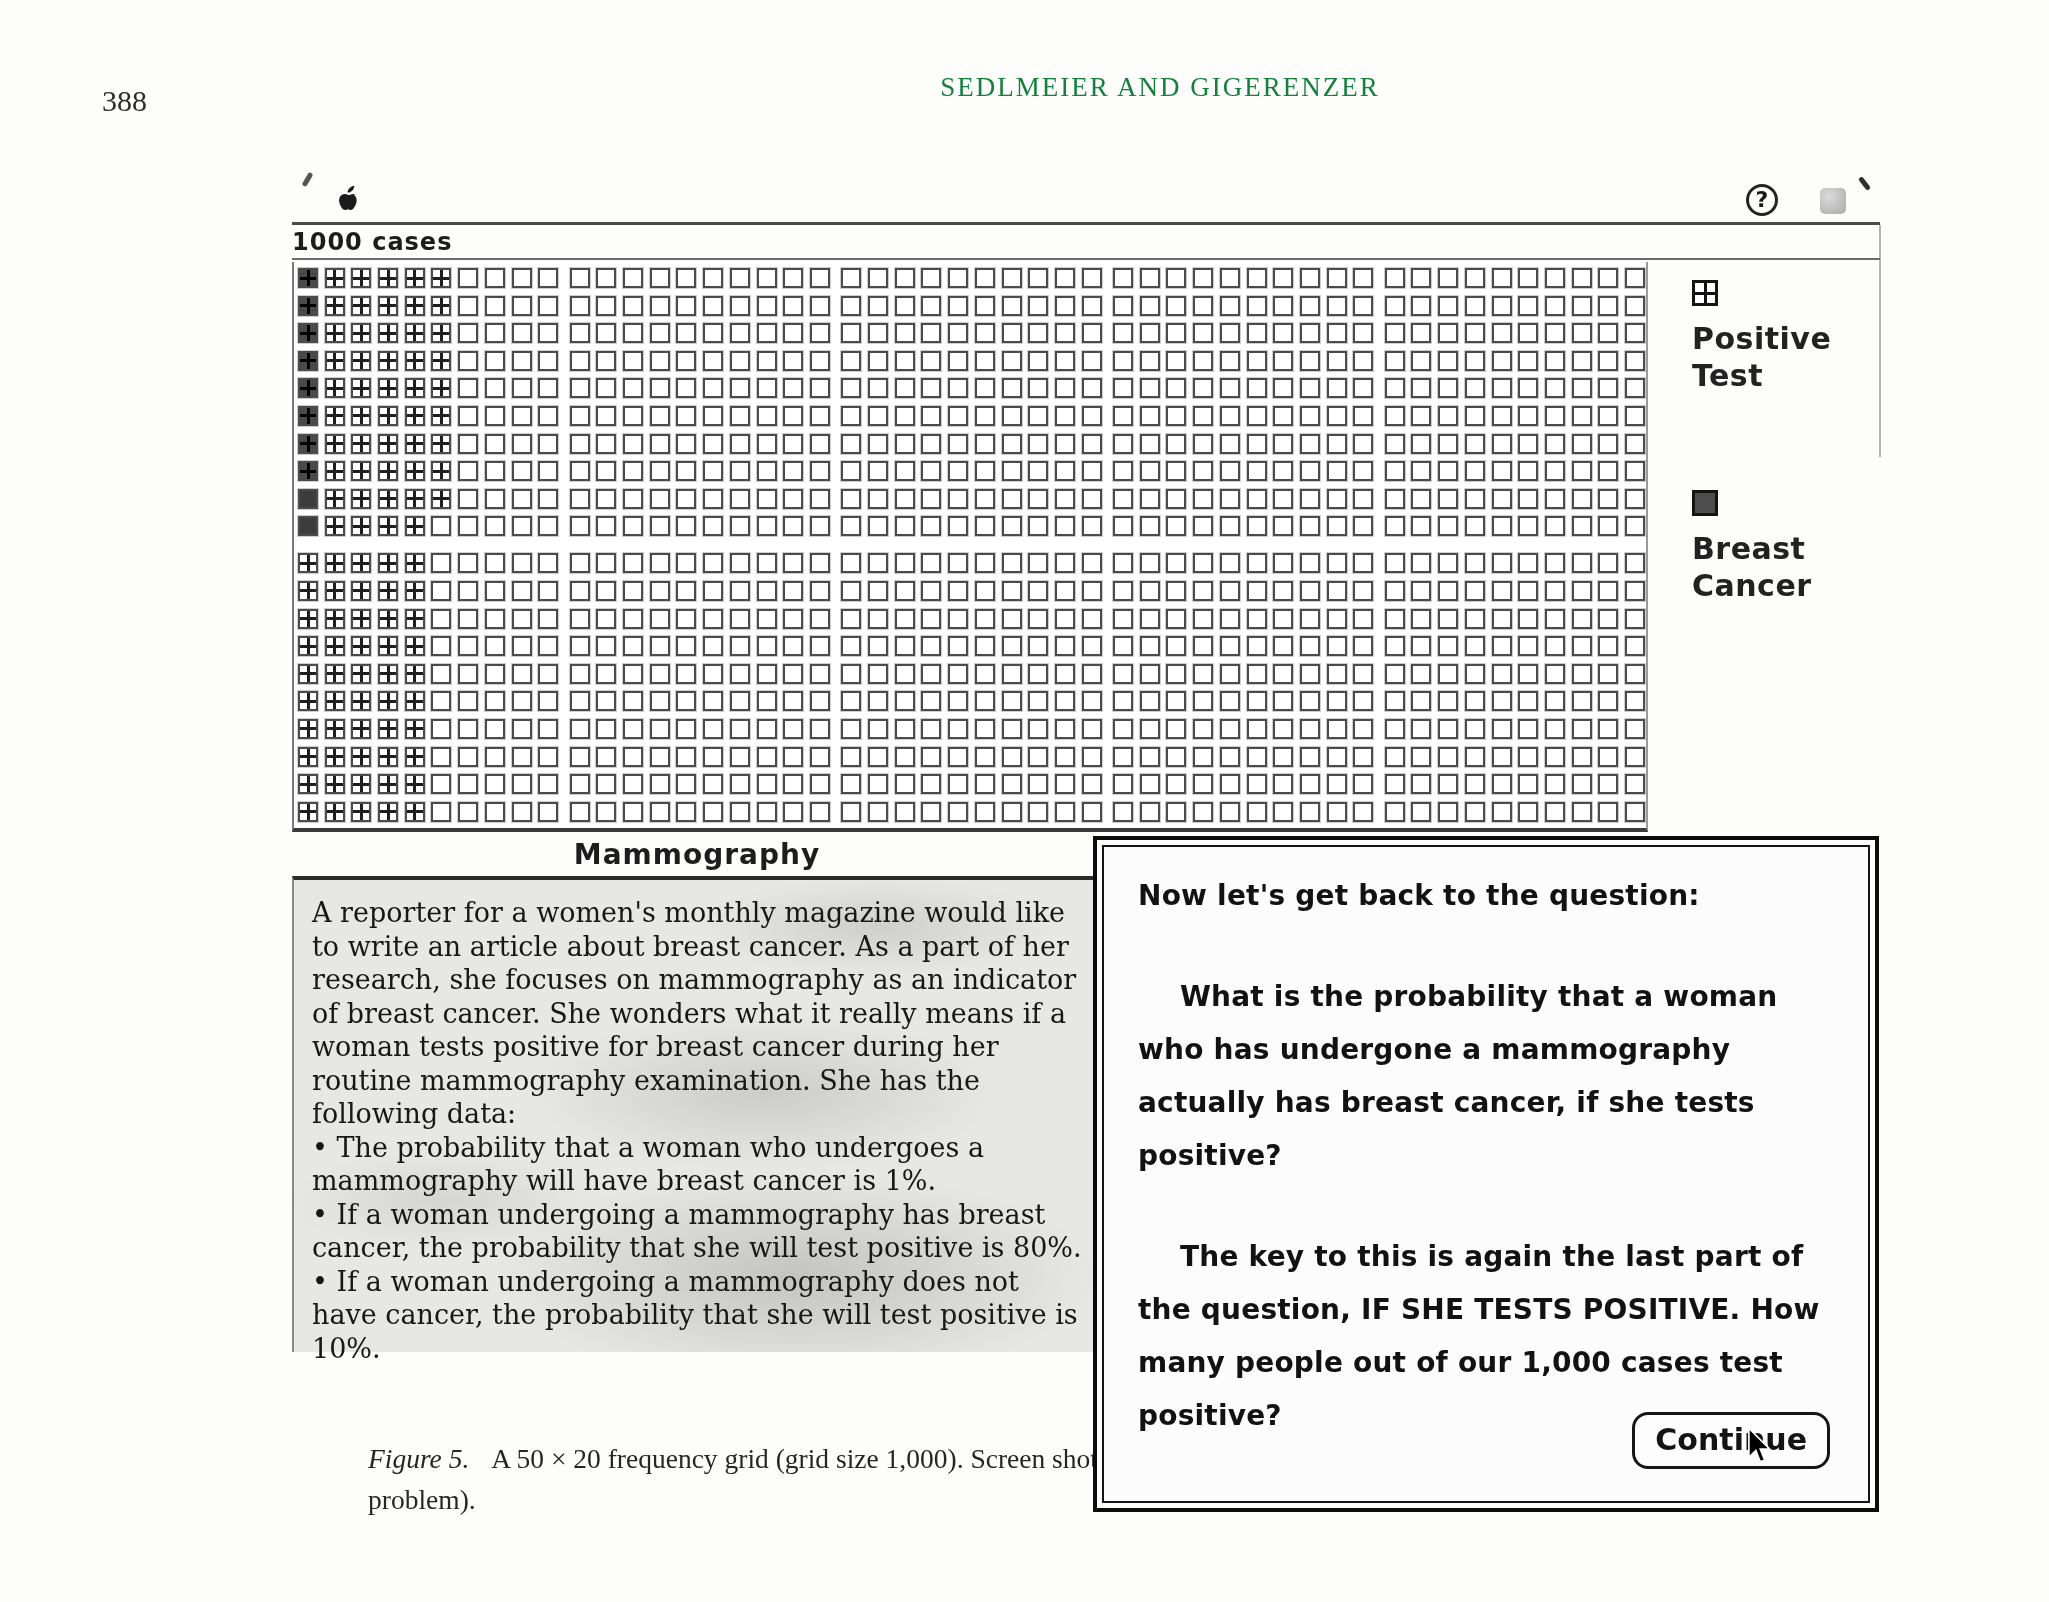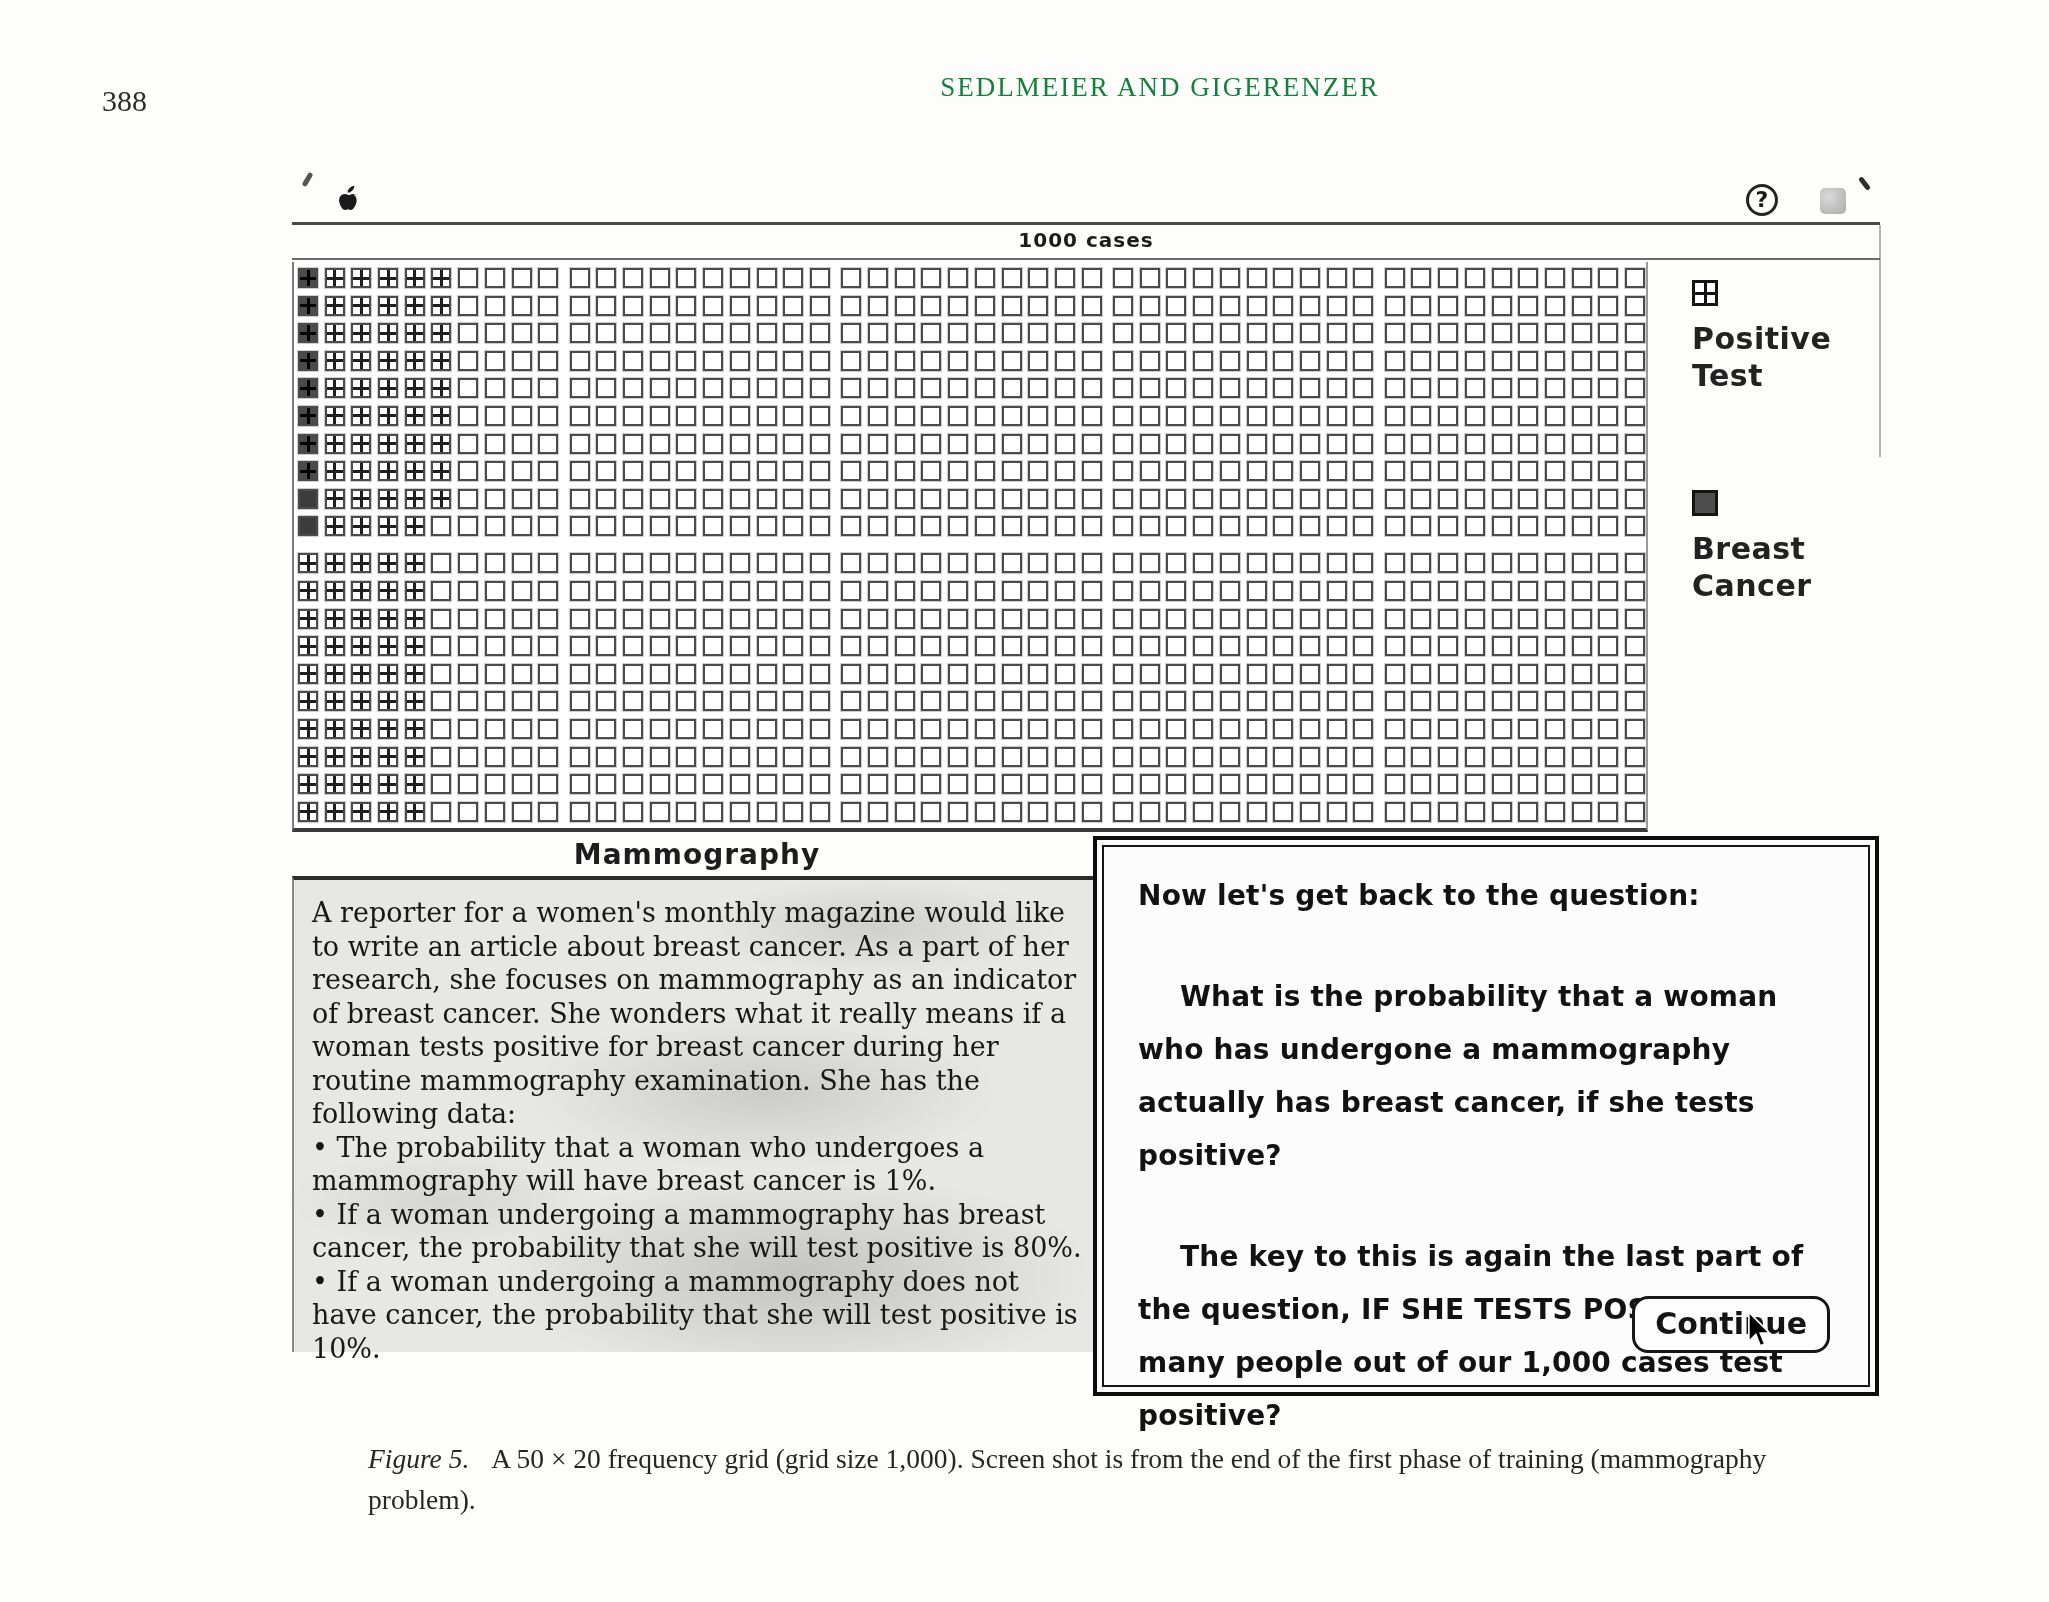--- a/index.html
+++ b/index.html
@@ -19,22 +19,22 @@
   .mark{position:absolute;width:5px;height:15px;background:#2e2e2e;border-radius:3px;}
   .mark-l{left:305px;top:172px;transform:rotate(30deg);background:#555;}
   .mark-r{left:1862px;top:176px;transform:rotate(-38deg);}
   .apple{position:absolute;left:334px;top:182px;width:28px;height:32px;}
   .help{position:absolute;left:1746px;top:184px;width:32px;height:32px;border:3px solid #232323;
         border-radius:50%;box-sizing:border-box;text-align:center;line-height:26px;
         font-weight:bold;font-size:22px;color:#191919;}
   .appicon{position:absolute;left:1820px;top:188px;width:26px;height:26px;border-radius:5px;
            background:radial-gradient(circle at 35% 35%, #cfcfcf, #8f8f8f);opacity:.75;}
 
-  .grid-title{position:absolute;left:292px;top:228px;width:1588px;text-align:center;
-              font-weight:bold;font-size:20px;letter-spacing:1px;color:#1c1c1c;}
+  .grid-title{position:absolute;left:292px;top:228px;width:1588px;
+              font-weight:bold;font-size:24px;letter-spacing:1px;color:#1c1c1c;}
   .grid-rule{position:absolute;left:292px;top:258px;width:1588px;height:2px;background:#6b6b6b;}
 
   
   .grid{position:absolute;left:292px;top:262px;width:1356px;height:570px;box-sizing:border-box;
         padding:6px 0 0 4px;background:#fff;
         border-left:2px solid #7a7a7a;border-right:2px solid #9a9a9a;border-bottom:4px solid #3a3a3a;}
   .grow{display:flex;margin-bottom:7.6px;}
   .grow.mid{margin-bottom:17px;}
   .cell{width:20px;height:20px;box-sizing:border-box;border:2px solid #4b4b4b;background:#fff;
         margin-right:6.7px;box-shadow:0 0 0 1px rgba(125,125,125,.38);flex:none;}
@@ -66,21 +66,21 @@
          padding:16px 14px 0 18px;z-index:1;
          background:
            radial-gradient(ellipse 260px 70px at 72% 10%, rgba(120,120,120,.22), transparent 70%),
            radial-gradient(ellipse 340px 110px at 58% 45%, rgba(125,125,125,.26), transparent 70%),
            radial-gradient(ellipse 430px 150px at 62% 84%, rgba(112,112,112,.30), transparent 70%),
            radial-gradient(ellipse 220px 70px at 18% 68%, rgba(130,130,130,.18), transparent 70%),
            #e7e7e6;}
   .panel p{margin:0;font-family:"DejaVu Serif",serif;font-size:27px;line-height:33.5px;color:#171717;}
 
   
-  .dialog{position:absolute;left:1093px;top:836px;width:786px;height:560px;box-sizing:border-box;
+  .dialog{position:absolute;left:1093px;top:836px;width:786px;height:676px;box-sizing:border-box;
           border:4px solid #0c0c0c;background:#fcfcfc;z-index:5;}
   .dialog-inner{position:absolute;inset:5px;border:2px solid #141414;padding:22px 34px 0 34px;}
   .dialog-inner p{margin:0 0 48px 0;font-weight:bold;font-size:28px;line-height:53px;
                   letter-spacing:.2px;color:#121212;}
   .dialog-inner p.indent{text-indent:42px;}
   .continue{position:absolute;right:38px;bottom:32px;font-family:"DejaVu Sans",sans-serif;
             font-weight:bold;font-size:30px;color:#141414;background:#fdfdfd;
             border:3px solid #161616;border-radius:16px;padding:7px 20px 9px 20px;}
   .cursor{position:absolute;right:96px;bottom:36px;width:26px;height:38px;z-index:6;}
 

